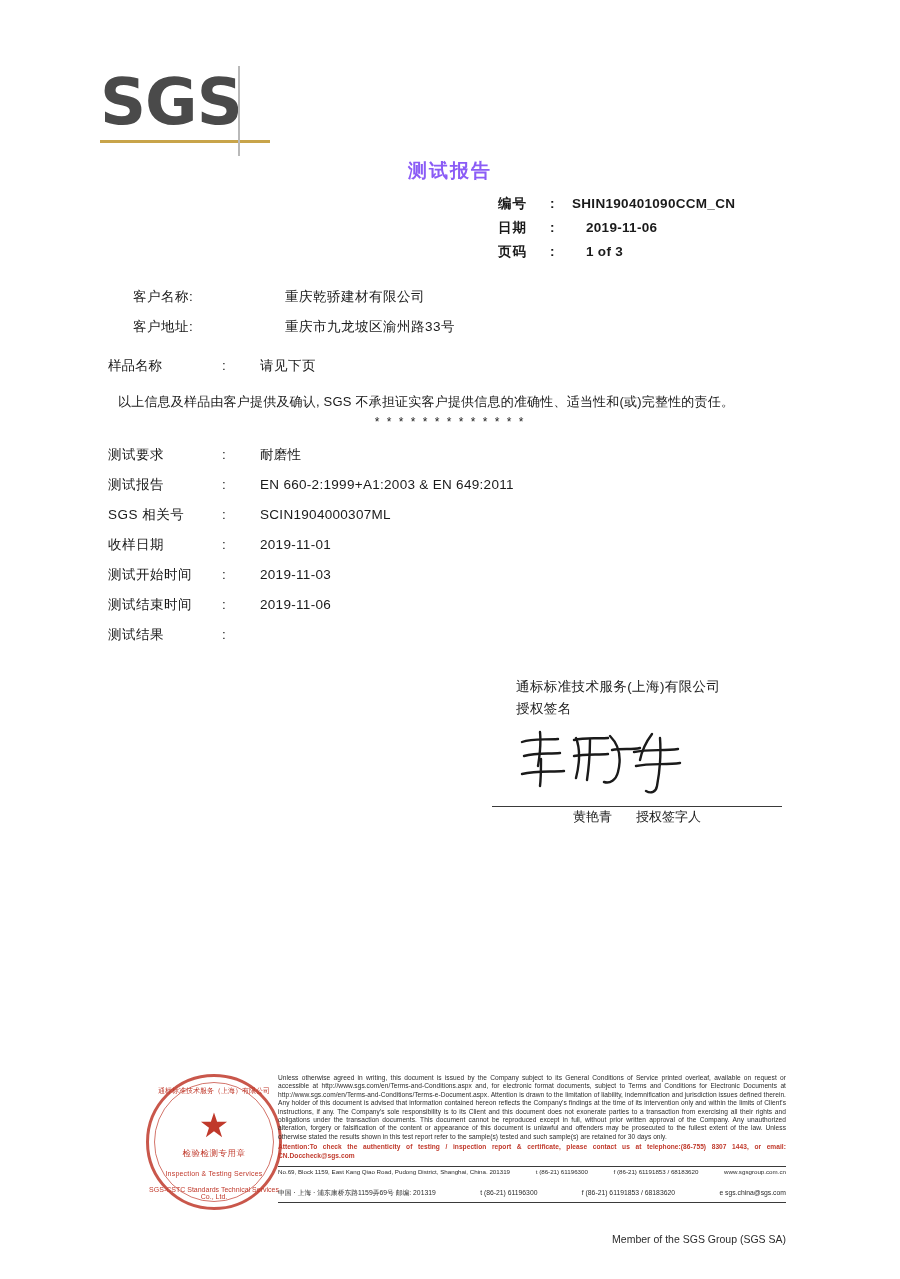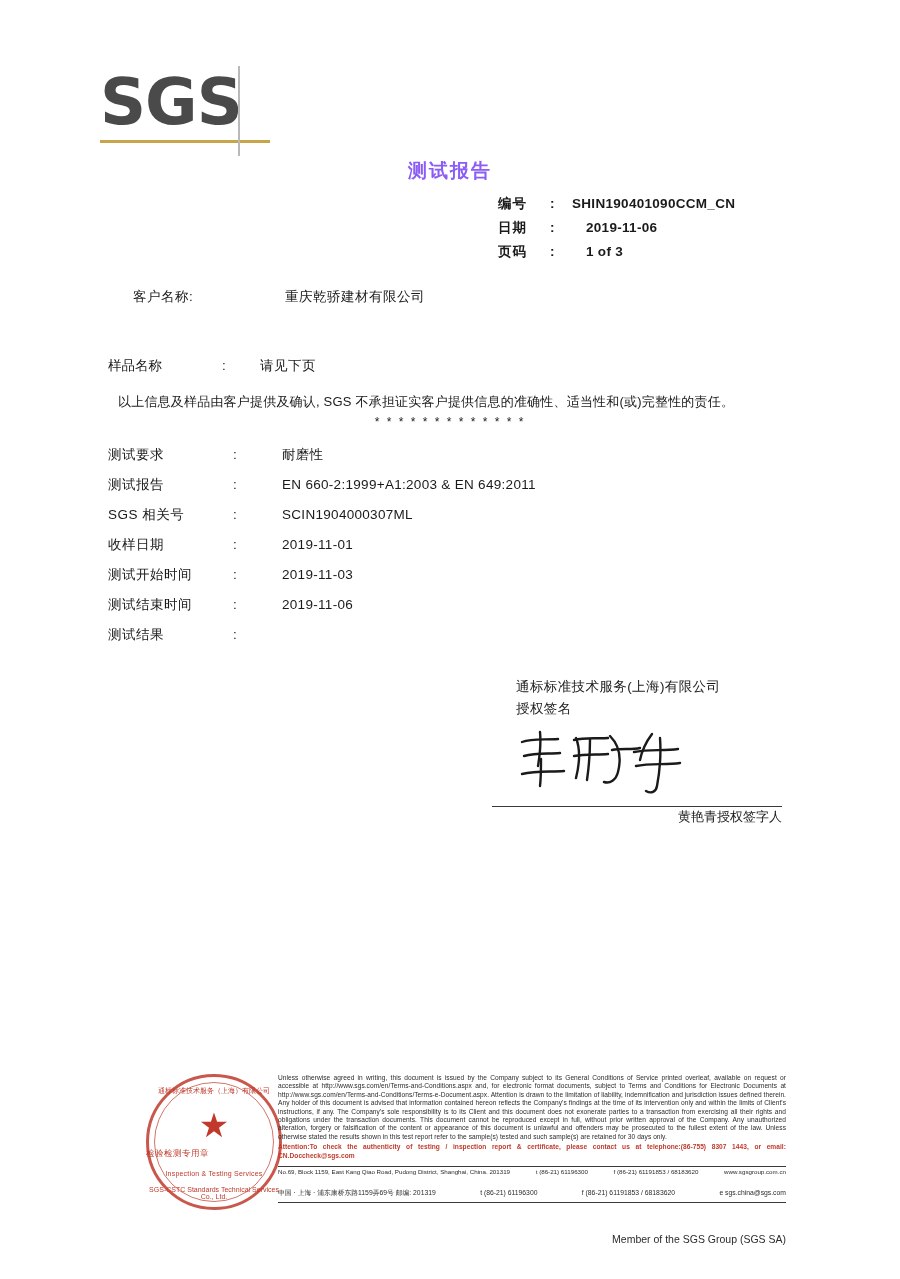--- a/index.html
+++ b/index.html
@@ -150,21 +150,20 @@
   .details {
     position: absolute;
     left: 108px;
     top: 440px;
     font-size: 13.5px;
     line-height: 30px;
   }
   .det-row {
     display: flex;
     align-items: center;
-    gap: 11px;
   }
   .det-label {
     width: 114px;
     letter-spacing: 0.5px;
   }
   .det-colon {
     width: 38px;
   }
   .det-value {
     letter-spacing: 0.3px;
@@ -194,22 +193,23 @@
     top: 806px;
     width: 290px;
     border-top: 1px solid #3a3a3a;
   }
   .sig-names {
     position: absolute;
     left: 492px;
     top: 808px;
     width: 290px;
     display: flex;
-    justify-content: flex-end;
+    justify-content: center;
     font-size: 13px;
+    gap: 24px;
   }
 
   
   .footer {
     position: absolute;
     left: 0;
     top: 1062px;
     width: 900px;
   }
   .stamp {
@@ -240,21 +240,21 @@
     transform: translateX(-50%);
     color: #c0392b;
     font-size: 34px;
     line-height: 1;
   }
   .stamp-cn {
     position: absolute;
     left: 0;
     top: 74px;
     width: 100%;
-    text-align: left;
+    text-align: center;
     color: #c0392b;
     font-size: 8.5px;
     letter-spacing: 0.5px;
     line-height: 11px;
   }
   .stamp-en {
     position: absolute;
     left: 0;
     top: 96px;
     width: 100%;
@@ -374,20 +374,24 @@
       <span class="meta-label">页码</span>
       <span class="meta-colon">:</span>
       <span class="meta-value small">1 of 3</span>
     </div>
   </div>
 
   <div class="cust">
     <div class="cust-row">
       <span class="cust-label">客户名称:</span>
       <span class="cust-value">重庆乾骄建材有限公司</span>
+    </div>
+    <div class="cust-row">
+      <span class="cust-label">客户地址:</span>
+      <span class="cust-value">重庆市九龙坡区渝州路33号</span>
     </div>
   </div>
 
   <div class="sample">
     <div class="sample-row">
       <span class="sample-label">样品名称</span>
       <span class="sample-colon">:</span>
       <span class="cust-value">请见下页</span>
     </div>
   </div>

